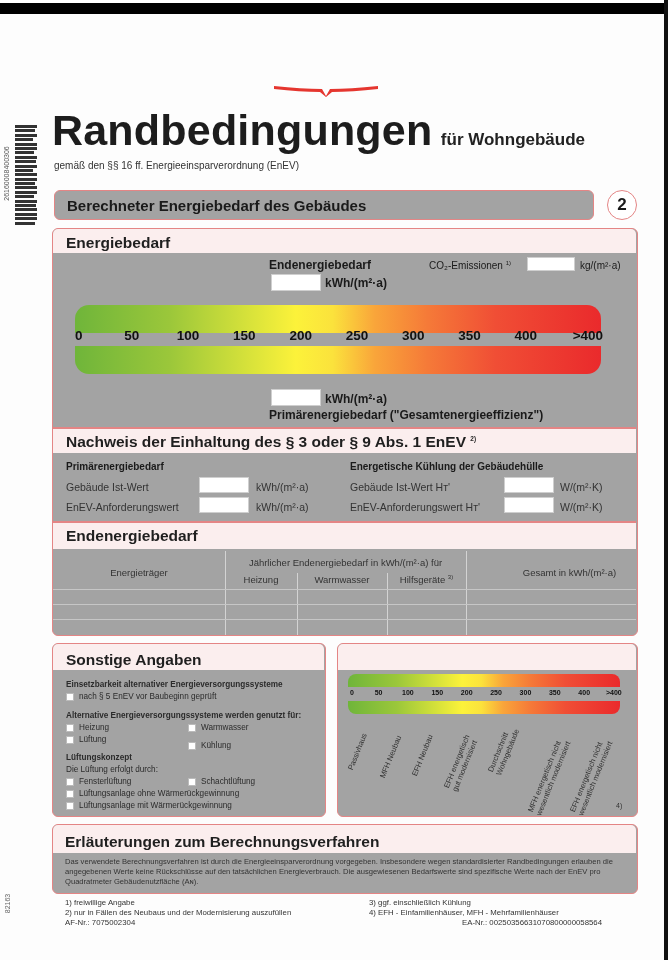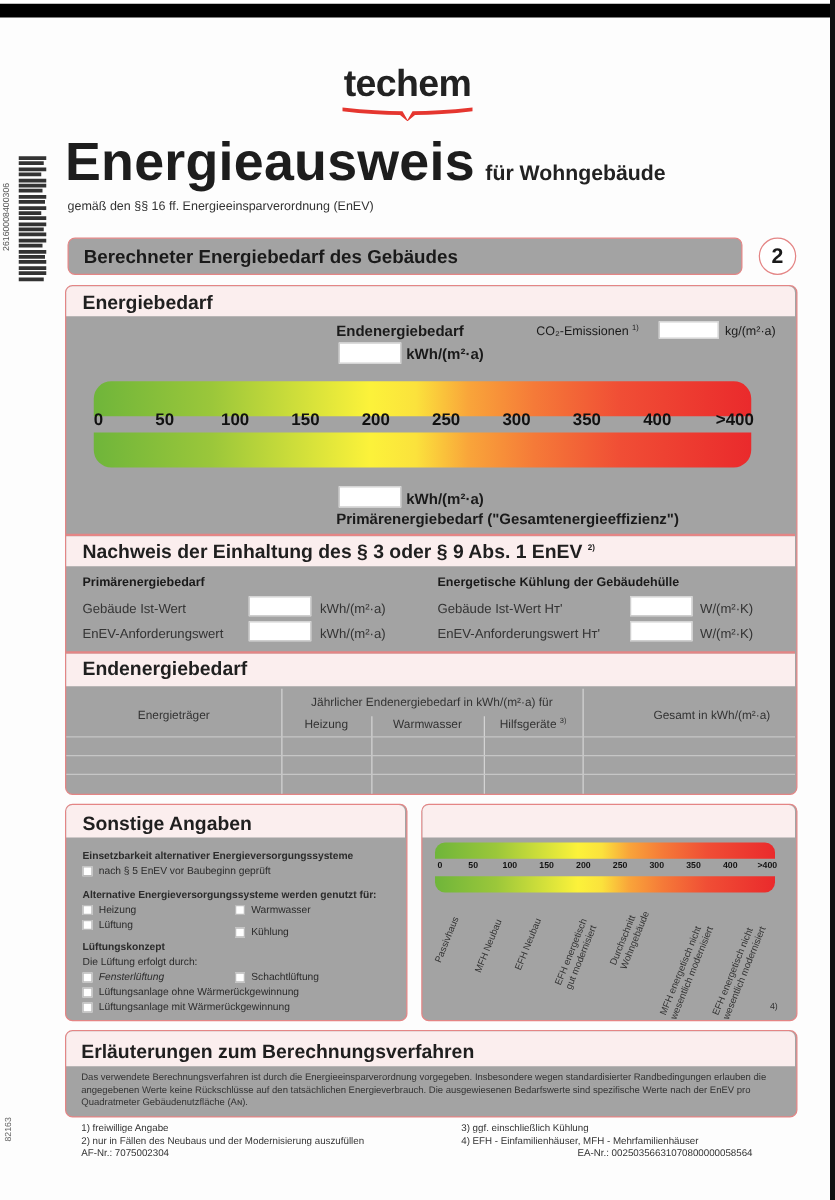--- a/index.html
+++ b/index.html
@@ -54,21 +54,20 @@
 </style>
 </head>
 <body>
 
 <div class="topbar">
     <div class="topbar-line"></div>
   </div>
 <div class="rightedge"></div>
 
 <div class="logo">
-  <div class="logo-text">techem</div>
   <svg class="logo-swoosh" viewBox="0 0 108 12">
     <path d="M2 1 Q30 4 50 4 L54 11 L58 4 Q78 4 106 1 L106 4 Q80 7 60 7 L54 12 L48 7 Q28 7 2 4 Z" fill="#e5362f"></path>
   </svg>
 </div>
 
 <div class="barcode">
   <i style="width:22px"></i>
     <i style="width:20px"></i>
     <i style="width:22px"></i>
     <i style="width:18px"></i>
@@ -89,21 +88,21 @@
     <i style="width:21px"></i>
     <i style="width:22px"></i>
   <i style="width:22px"></i>
     <i style="width:22px"></i>
     <i style="width:20px"></i>
 </div>
 <div class="barcode-num">26160008400306</div>
 <div class="side-num">82163</div>
 
 <div class="title">
-  <span class="title-main">Energieausweis</span>
+  <span class="title-main">Randbedingungen</span>
   <span class="title-sub">für Wohngebäude</span>
 </div>
 <div class="subtitle">gemäß den §§ 16 ff. Energieeinsparverordnung (EnEV)</div>
 
 <div class="box hdr-box">
   <span>Berechneter Energiebedarf des Gebäudes</span>
 </div>
 <div class="page-circle">2</div>
 
 <div class="box big-box">
@@ -198,21 +197,21 @@
   <div class="lbl small" style="left:13px;top:48px;"><span class="cb"></span><span>nach § 5 EnEV vor Baubeginn geprüft</span></div>
 
   <div class="lbl small" style="left:13px;top:67px;font-weight:bold;">Alternative Energieversorgungssysteme werden genutzt für:</div>
   <div class="lbl small" style="left:13px;top:79px;"><span class="cb"></span><span>Heizung</span></div>
   <div class="lbl small" style="left:135px;top:79px;"><span class="cb"></span><span>Warmwasser</span></div>
   <div class="lbl small" style="left:13px;top:91px;"><span class="cb"></span><span>Lüftung</span></div>
   <div class="lbl small" style="left:135px;top:97px;"><span class="cb"></span><span>Kühlung</span></div>
 
   <div class="lbl small" style="left:13px;top:109px;font-weight:bold;">Lüftungskonzept</div>
   <div class="lbl small" style="left:13px;top:121px;">Die Lüftung erfolgt durch:</div>
-  <div class="lbl small" style="left:13px;top:133px;font-style:italic;"><span class="cb"></span><span>Fensterlüftung</span></div>
+  <div class="lbl small" style="left:13px;top:133px;"><span class="cb"></span><span>Fensterlüftung</span></div>
   <div class="lbl small" style="left:135px;top:133px;"><span class="cb"></span><span>Schachtlüftung</span></div>
   <div class="lbl small" style="left:13px;top:145px;"><span class="cb"></span><span>Lüftungsanlage ohne Wärmerückgewinnung</span></div>
   <div class="lbl small" style="left:13px;top:157px;"><span class="cb"></span><span>Lüftungsanlage mit Wärmerückgewinnung</span></div>
 </div>
 
 <div class="box" style="left:337px;top:643px;width:301px;height:174px;">
   <div class="box-head" style="position:absolute;left:0;top:0;width:298px;height:26px;border-radius:5px 5px 0 0;"></div>
 
   <div class="scale-band top" style="left:10px;top:30px;width:272px;height:13px;border-radius:8px 8px 0 0;"></div>
   <div class="scale-ticks" style="left:12px;top:45px;width:272px;height:10px;font-size:7px;">

